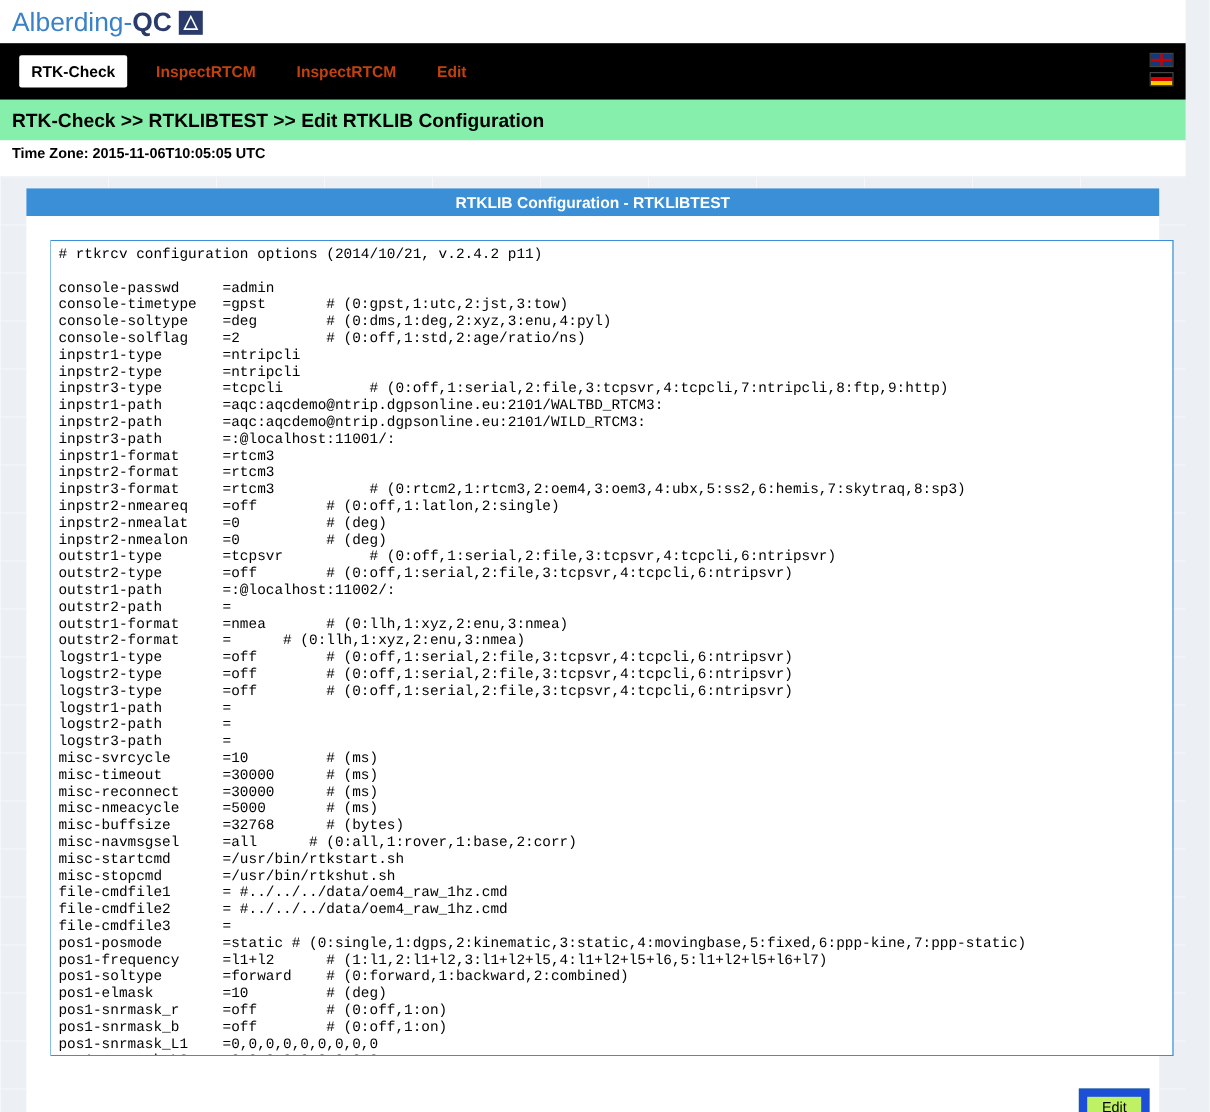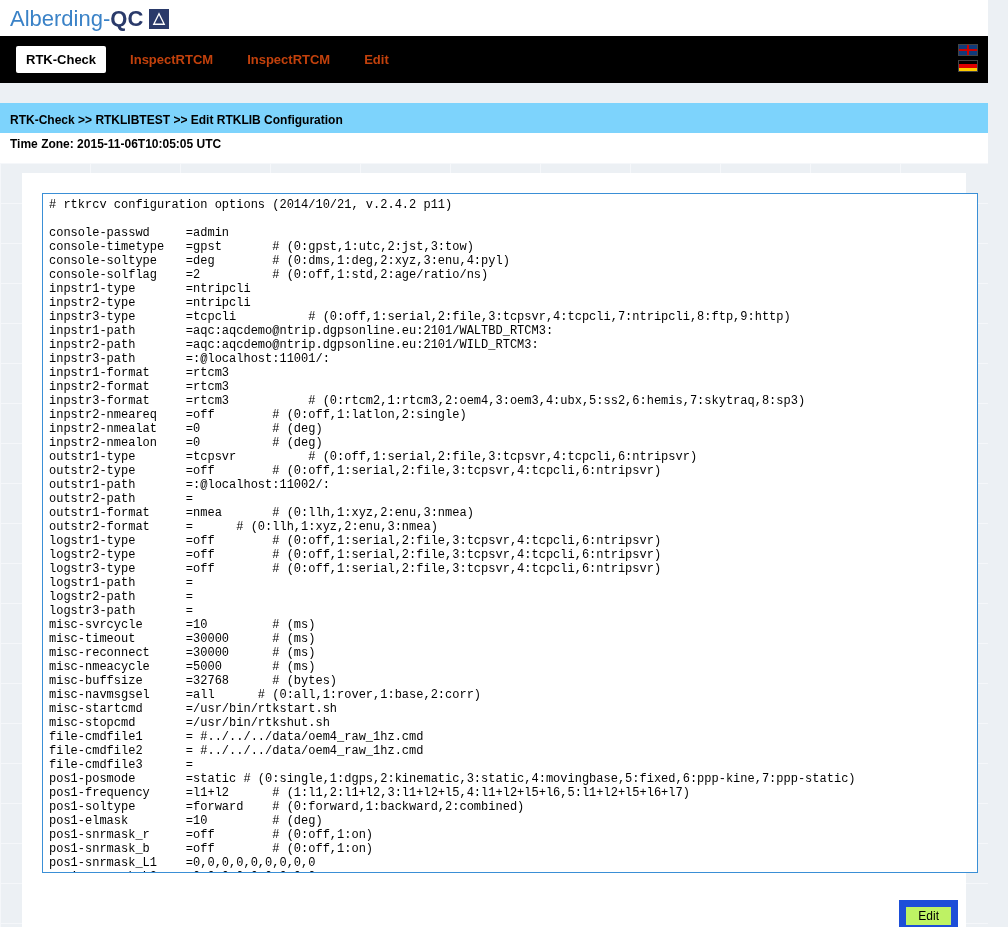--- a/index.html
+++ b/index.html
@@ -74,25 +74,24 @@
   .flag {
     width: 20px; height: 12px;
     border: 1px solid #444;
   }
   .flag-uk { background: linear-gradient(#123a7a,#123a7a); position:relative; overflow:hidden;}
   .flag-uk::before, .flag-uk::after { content:""; position:absolute; background:#c00; }
   .flag-uk::before { left:0; right:0; top:4px; height:2px; }
   .flag-uk::after { top:0; bottom:0; left:8px; width:2px; }
   .flag-de { background: linear-gradient(#000 0 33%, #d00 33% 66%, #fc0 66%); }
   .crumbs {
-    background: #7dd3fc;
+    background: #86efac;
     padding: 10px 10px 6px 10px;
     font-weight: 700;
-    font-size: 12px;
-    margin-top: 20px;
+    font-size: 16px;
   }
   .tz {
     background: #fff;
     padding: 4px 10px 12px 10px;
     font-weight: 700;
     font-size: 12px;
   }
   .content-wrap {
     background: #ecf0f4;
     padding: 10px 22px 40px 22px;
@@ -169,20 +168,21 @@
     </div>
 
     <div class="crumbs">
       <a href="#" class="crumb-link">RTK-Check</a><span> &gt;&gt; </span><a href="#" class="crumb-link">RTKLIBTEST</a><span> &gt;&gt; </span><span>Edit RTKLIB Configuration</span>
     </div>
 
     <div class="tz">Time Zone: 2015-11-06T10:05:05 UTC</div>
 
     <div class="content-wrap">
       <div class="panel">
+        <div class="panel-title">RTKLIB Configuration - RTKLIBTEST</div>
         <textarea class="editor" spellcheck="true" style=""># rtkrcv configuration options (2014/10/21, v.2.4.2 p11)
 
 console-passwd     =admin
 console-timetype   =gpst       # (0:gpst,1:utc,2:jst,3:tow)
 console-soltype    =deg        # (0:dms,1:deg,2:xyz,3:enu,4:pyl)
 console-solflag    =2          # (0:off,1:std,2:age/ratio/ns)
 inpstr1-type       =ntripcli
 inpstr2-type       =ntripcli
 inpstr3-type       =tcpcli          # (0:off,1:serial,2:file,3:tcpsvr,4:tcpcli,7:ntripcli,8:ftp,9:http)
 inpstr1-path       =aqc:aqcdemo@ntrip.dgpsonline.eu:2101/WALTBD_RTCM3:

